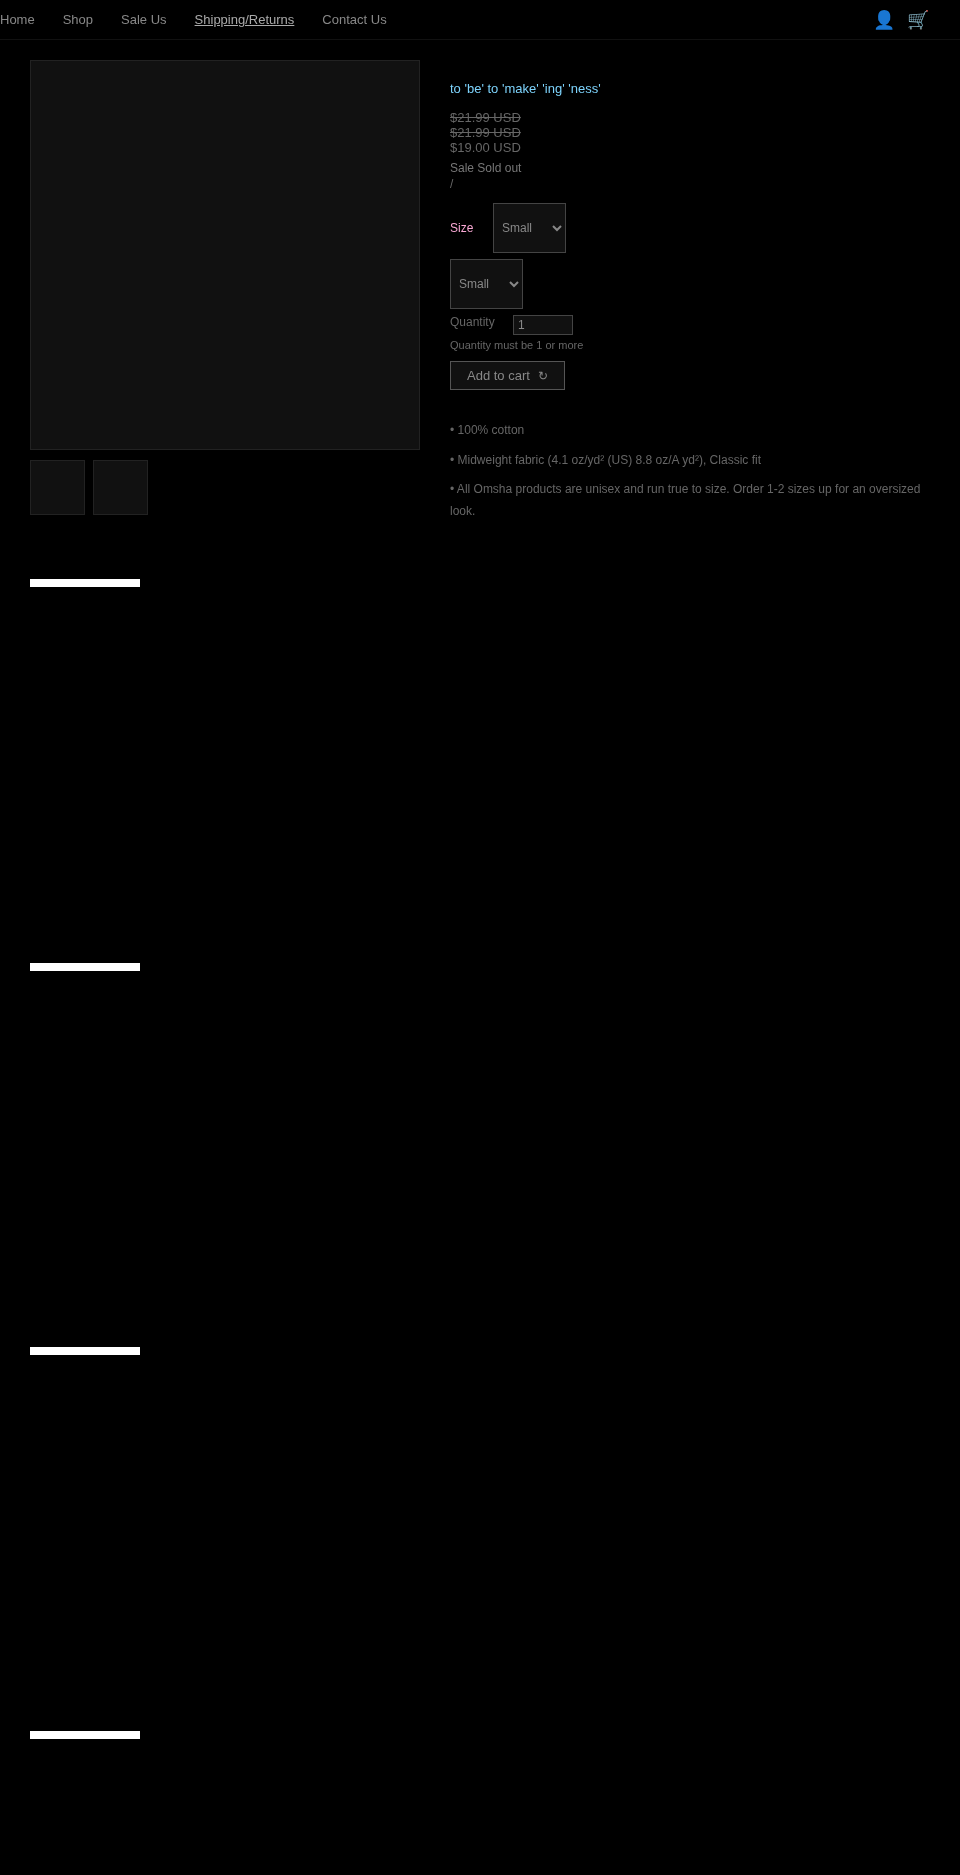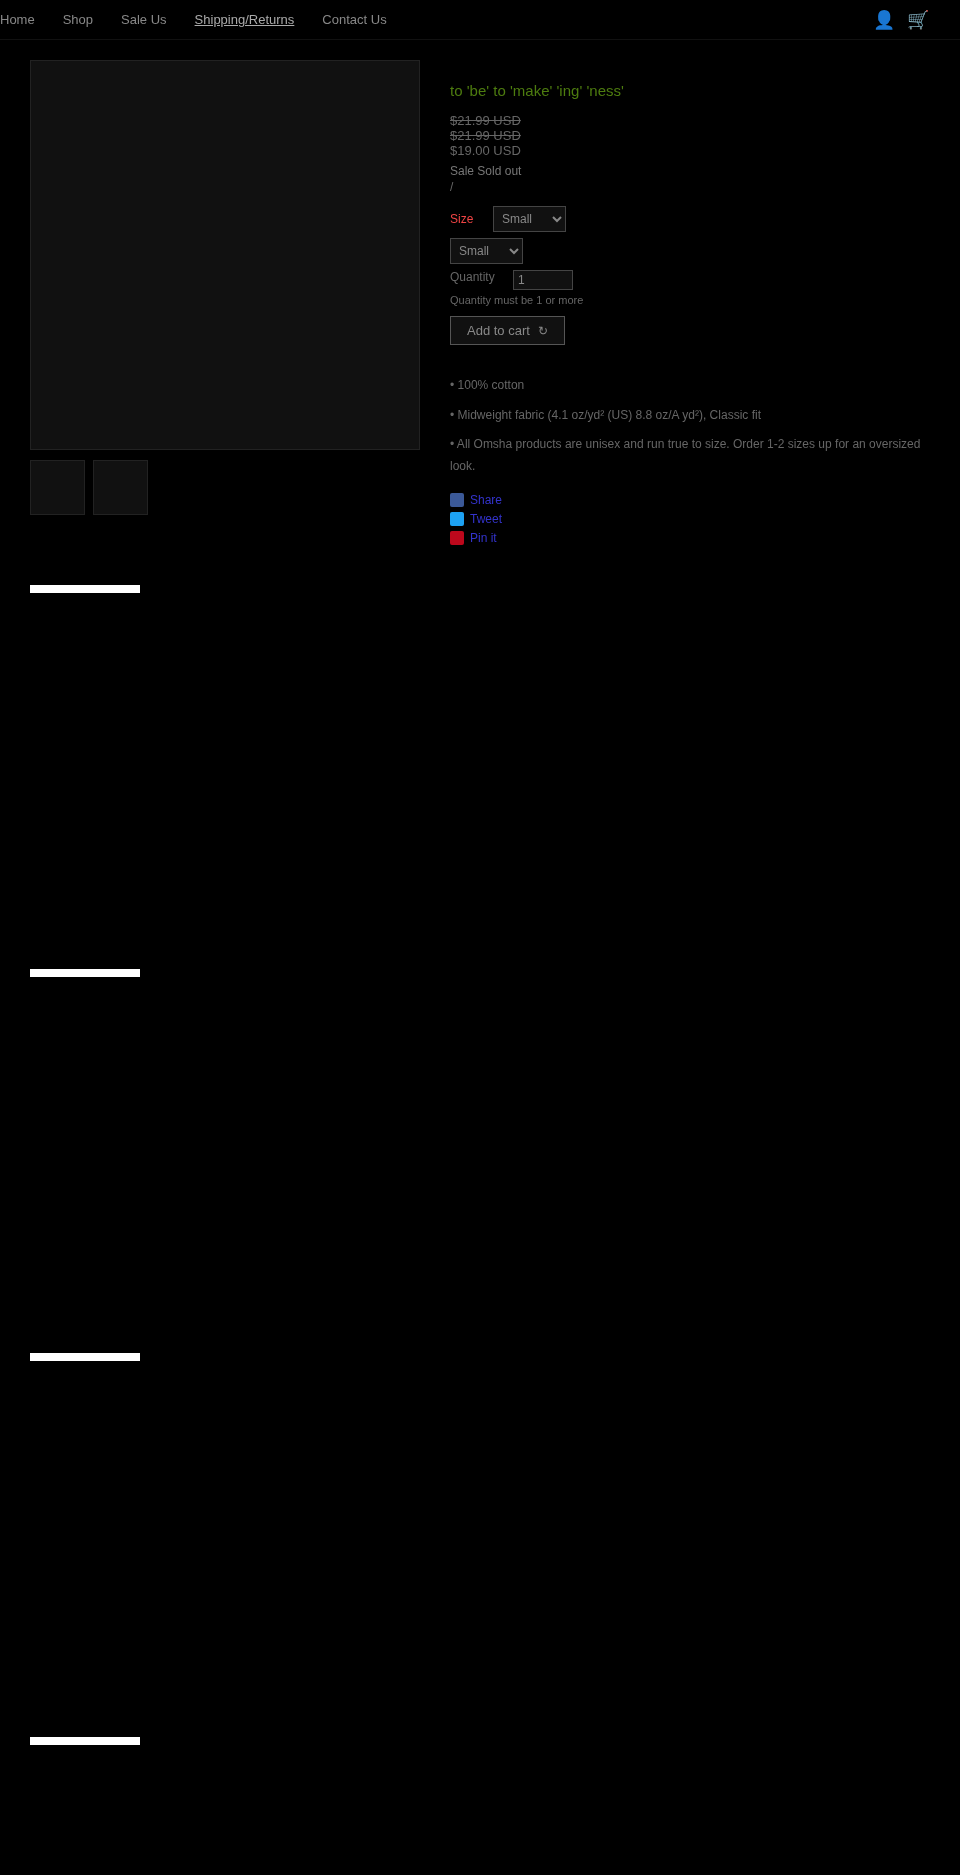--- a/index.html
+++ b/index.html
@@ -90,22 +90,22 @@
       border: 1px solid #222;
     }
 
     
     .product-details {
       flex: 1;
       padding-top: 20px;
     }
 
     .product-title {
-      color: #4d7c0f;
-      font-size: 15px;
+      color: #7dd3fc;
+      font-size: 13px;
       margin-bottom: 12px;
       line-height: 1.4;
     }
 
     .price-block {
       margin-bottom: 6px;
     }
     .price-original {
       color: #666;
       font-size: 13px;
@@ -132,30 +132,30 @@
       margin-bottom: 12px;
     }
 
     .size-row {
       display: flex;
       align-items: center;
       gap: 8px;
       margin-bottom: 6px;
     }
     .size-label {
-      color: #ef4444;
+      color: #f9a8d4;
       font-size: 12px;
       min-width: 35px;
     }
     .size-select {
       background: #111;
       color: #888;
       border: 1px solid #444;
       font-size: 12px;
-      padding: 4px 4px;
+      padding: 16px 4px;
       min-width: 70px;
     }
 
     .qty-row {
       display: flex;
       gap: 8px;
       margin-bottom: 4px;
     }
     .qty-label {
       color: #666;
@@ -338,34 +338,20 @@
       <span>Add to cart</span>
       <span class="spinner-icon">↻</span>
     </button>
 
     <div class="product-desc">
       <p>• 100% cotton</p>
       <p>• Midweight fabric (4.1 oz/yd² (US) 8.8 oz/A yd²), Classic fit</p>
       <p>• All Omsha products are unisex and run true to size. Order 1-2 sizes up for an oversized look.</p>
     </div>
 
-    <div class="share-row">
-      <a href="#" class="share-link">
-        <span class="share-icon-fb"></span>
-        <span>Share</span>
-      </a>
-      <a href="#" class="share-link">
-        <span class="share-icon-tw"></span>
-        <span>Tweet</span>
-      </a>
-      <a href="#" class="share-link">
-        <span class="share-icon-pin"></span>
-        <span>Pin it</span>
-      </a>
-    </div>
 
   </div>
 </div>
 
 <div class="full-width-black">
   <div style="padding: 10px 30px;">
     <div class="white-bar"></div>
   </div>
   <div class="section-image-placeholder"></div>
 </div>

